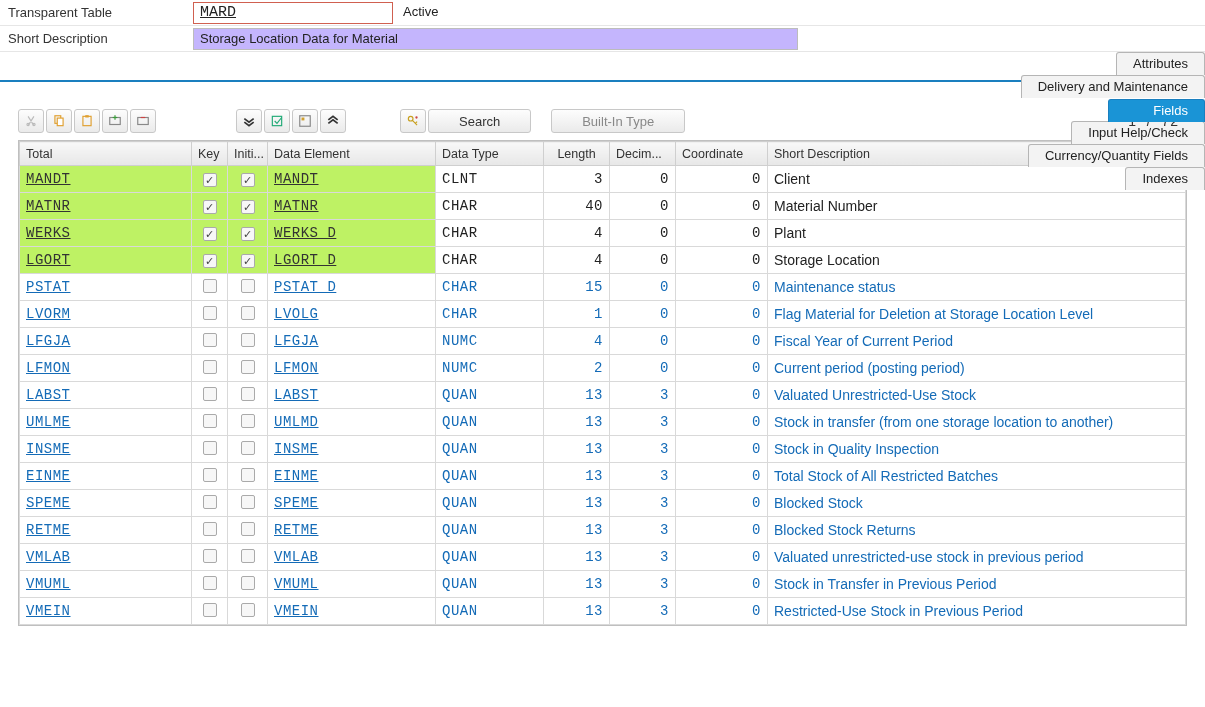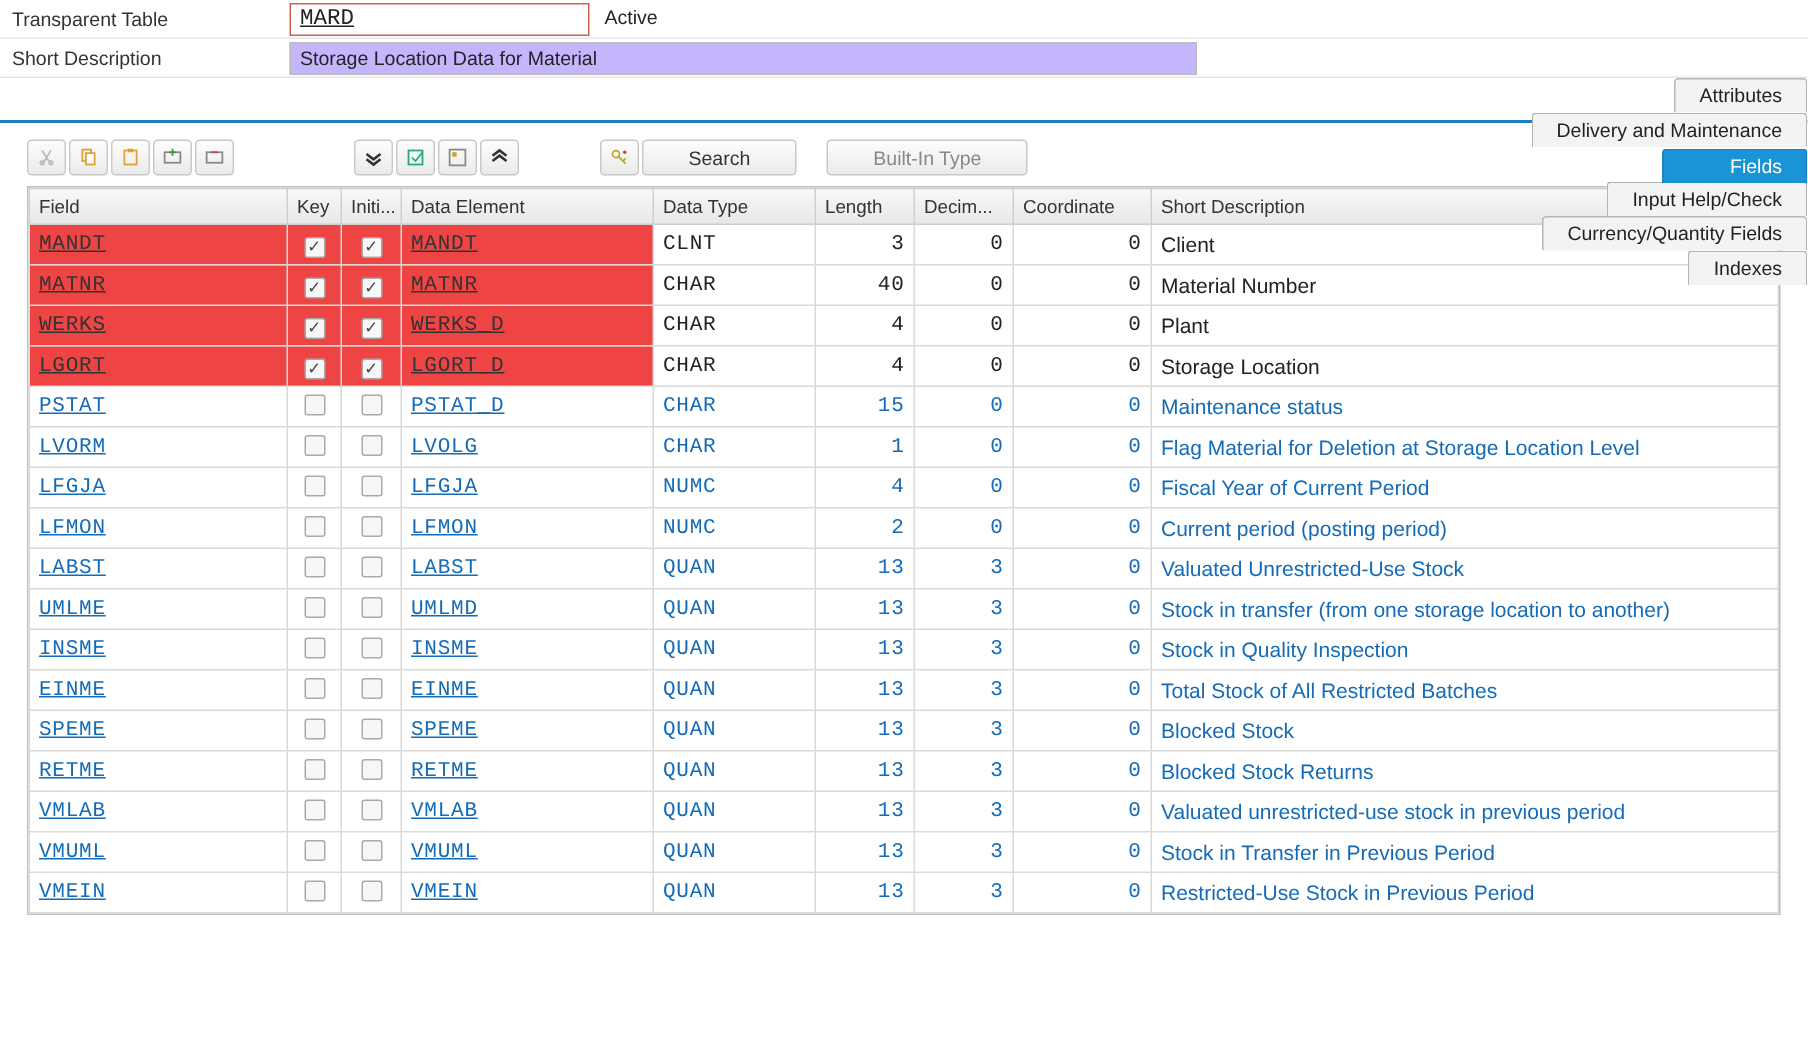--- a/index.html
+++ b/index.html
@@ -7,21 +7,21 @@
   .wrap { overflow: hidden; }
   .hdr-row { display: flex; align-items: center; height: 26px; padding-left: 8px; border-bottom: 1px solid #e6e6e6; }
   .hdr-lbl { width: 185px; color: #333; }
   .hdr-cell { height: 22px; line-height: 20px; border: 1px solid #bcbcbc; background: #f6f6f6; padding: 0 6px; }
   .hdr-cell.table-name { width: 200px; border: 1px solid #d06050; background: #fff; font-family: 'Courier New', monospace; font-size: 15px; text-decoration: underline; }
   .hdr-cell.status   { width: 100px; border: none; background: transparent; margin-left: 4px; }
   .hdr-cell.desc     { width: 605px; background: #c4b5fd; }
   .tabstrip { display: flex; align-items: flex-end; height: 30px; padding-left: 22px; border-bottom: 2px solid #1a7fbf; flex-direction: column; }
   .tab { height: 24px; line-height: 22px; padding: 0 16px; border: 1px solid #b5b5b5; border-bottom: none; background: #f3f3f3; margin-right: 0px; border-radius: 3px 3px 0 0; cursor: pointer; font-size: 13px; }
   .tab.active { background: #1a94d6; color: #fff; border-color: #1a7fbf; position: relative; top: 1px; padding-left: 44px; }
-  .toolbar { display: flex; align-items: center; height: 40px; padding: 6px 18px 0 18px; }
+  .toolbar { display: flex; align-items: center; height: 40px; padding: 6px 18px 0 18px; margin-top: 16px; }
   .tbtn { display: inline-flex; align-items: center; justify-content: center; width: 26px; height: 24px; border: 1px solid #c8c8c8; border-radius: 3px; background: linear-gradient(#fdfdfd,#eaeaea); margin-right: 2px; cursor: pointer; font-size: 12px; color: #555; position: relative; }
   .tbtn svg { pointer-events: none; }
   .tbtn.wide { width: auto; padding: 0 30px; font-size: 13px; color: #333; }
   .tbtn.wide.muted { color: #888; }
   .spacer-sm { width: 18px; }
   .spacer-lg { flex: 1; }
   .counter { font-size: 14px; color: #333; padding-right: 8px; letter-spacing: 1px; }
   .grid-box { margin: 2px 18px 0 18px; border: 1px solid #bfbfbf; max-height: 568px; overflow: hidden; }
   table.grid { border-collapse: collapse; width: 100%; table-layout: fixed; }
   table.grid th { background: linear-gradient(#f8f8f8,#e7e7e7); border: 1px solid #cfcfcf; font-weight: normal; font-size: 12.5px; color: #333; text-align: left; padding: 4px 6px; height: 24px; }
@@ -35,21 +35,21 @@
   .cb.checked::after { content: "✓"; }
   col.c-field { width: 172px; }
   col.c-key   { width: 36px; }
   col.c-init  { width: 40px; }
   col.c-de    { width: 168px; }
   col.c-dt    { width: 108px; }
   col.c-len   { width: 66px; }
   col.c-dec   { width: 66px; }
   col.c-coord { width: 92px; }
   col.c-sd    { }
-  .cell-shade { background: #ef4444; }
+  .cell-shade { background: #bef264; }
   td.center { text-align: center; }
 </style>
 </head>
 <body>
 <div class="wrap">
 
 <div class="hdr-row">
   <div class="hdr-lbl">Transparent Table</div>
   <div class="hdr-cell table-name">MARD</div>
   <div class="hdr-cell status">Active</div>
@@ -151,26 +151,26 @@
           <col class="c-init">
           <col class="c-de">
     <col class="c-dt">
           <col class="c-len">
           <col class="c-dec">
           <col class="c-coord">
           <col class="c-sd">
   </colgroup>
   <thead>
     <tr>
-      <th>Field</th>
+      <th>Total</th>
       <th>Key</th>
       <th>Initi...</th>
       <th>Data Element</th>
       <th>Data Type</th>
-      <th style="text-align:left">Length</th>
+      <th style="text-align:center">Length</th>
       <th style="text-align:left">Decim...</th>
       <th style="text-align:left">Coordinate</th>
       <th>Short Description</th>
     </tr>
   </thead>
   <tbody id="grid-body">
           <tr>
             <td class="mono cell-shade"><span class="link">MANDT</span></td>
             <td class="center cell-shade"><span class="cb checked"></span></td>
             <td class="center cell-shade"><span class="cb checked"></span></td>

